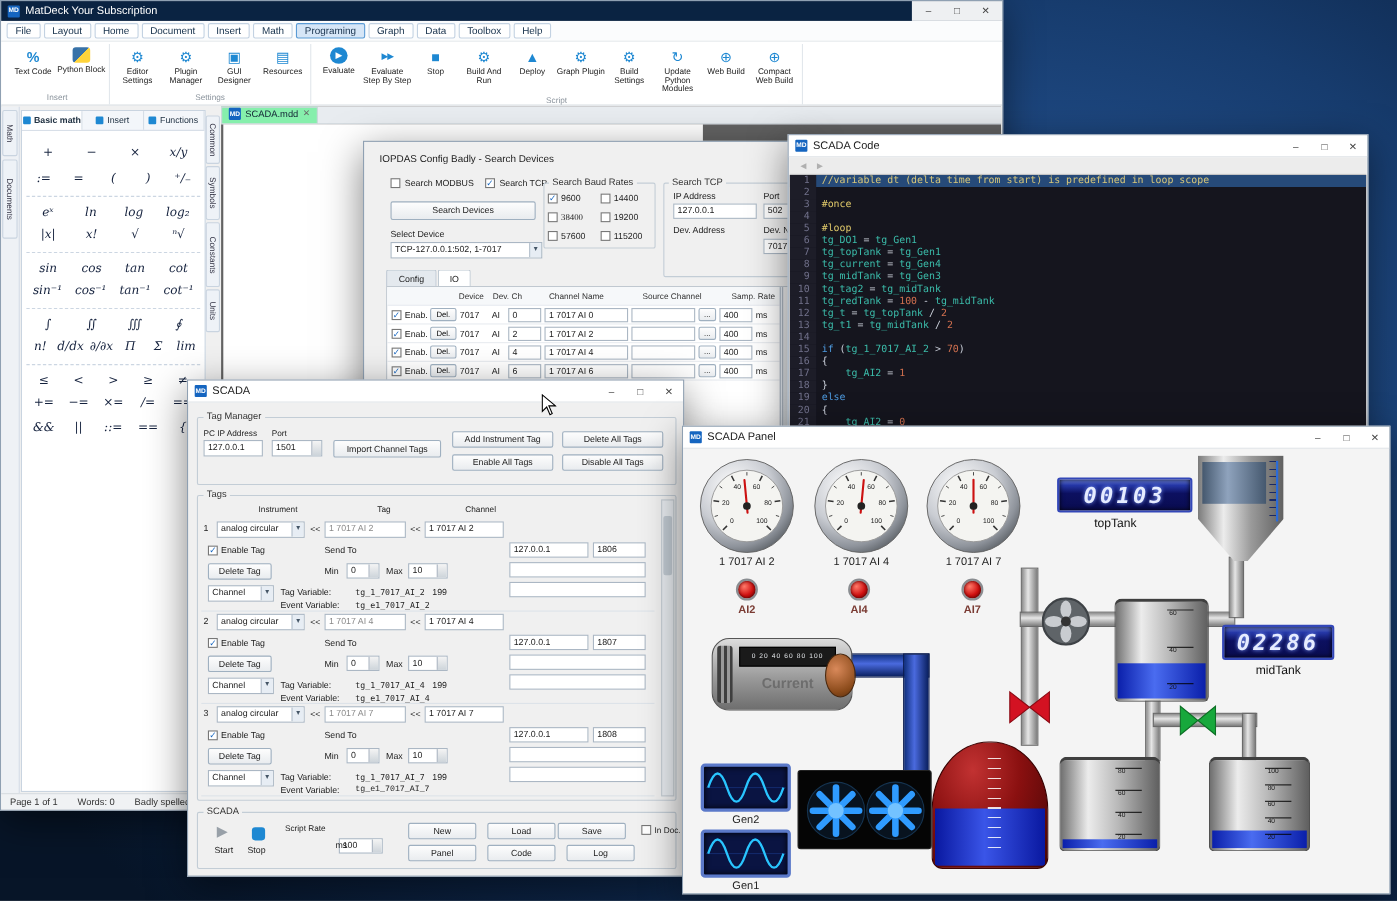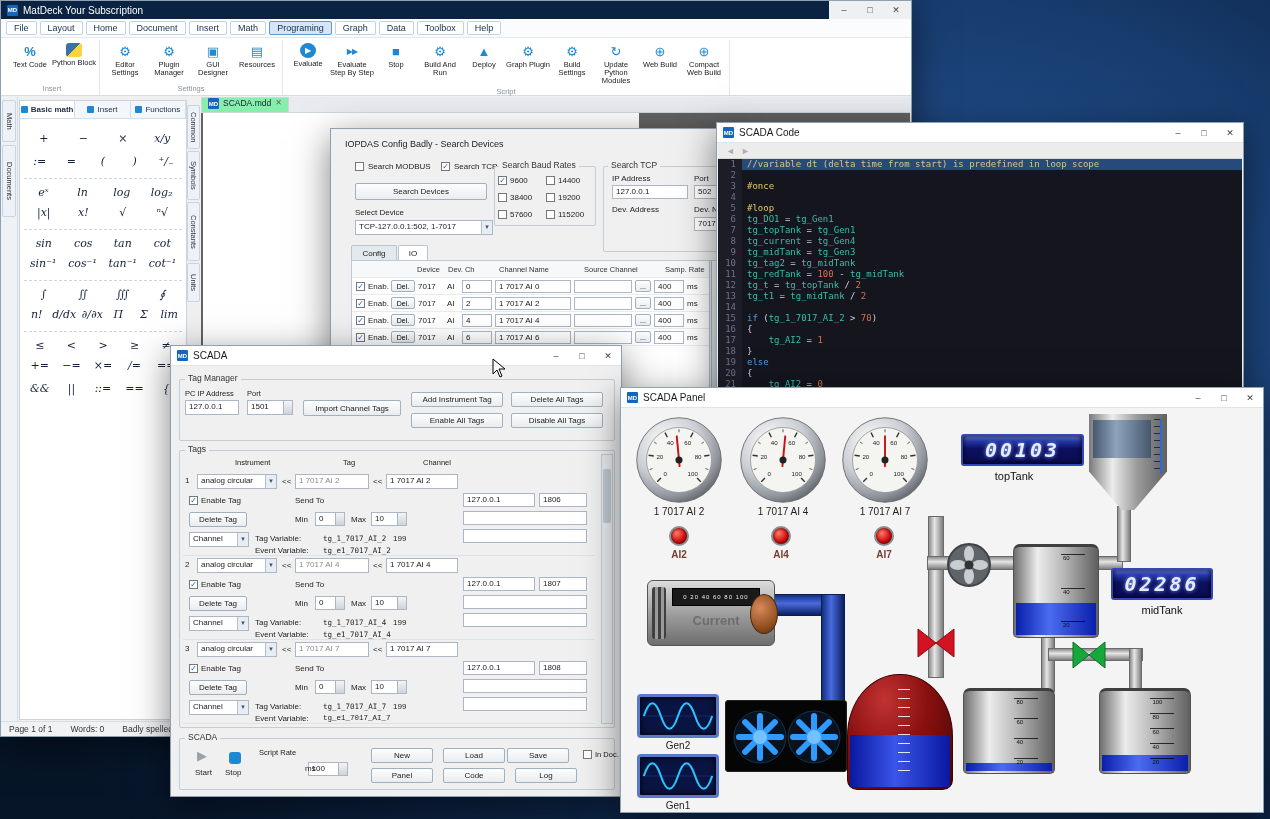--- a/index.html
+++ b/index.html
@@ -98,21 +98,21 @@
 .tickrow{border-top:1px solid rgba(0,0,0,.75);font-size:6px;line-height:6px;color:#111;padding-left:2px}
 .redtank{position:absolute;border-radius:52px 52px 10px 10px/62px 62px 10px 10px;background:radial-gradient(ellipse at 35% 22%,#c23232,#8a1010 45%,#4a0606 95%);border:1px solid #3a0404;overflow:hidden}
 .redtank .rfill{position:absolute;left:2px;right:2px;bottom:2px;height:46%;background:linear-gradient(90deg,#0918a0,#3a55e8 45%,#0918a0)}
 .ruler{position:absolute;left:48%;top:12%;bottom:10%;width:12px;background:repeating-linear-gradient(180deg,rgba(255,255,255,.85) 0 1px,transparent 1px 9px)}
 .hopper{position:absolute;background:linear-gradient(90deg,#7a7a7a,#ececec 30%,#9a9a9a 62%,#606060);clip-path:polygon(0 0,100% 0,100% 60%,58% 100%,42% 100%,0 60%)}
 .hfill{position:absolute;left:4px;right:16px;top:6px;height:38px;background:linear-gradient(90deg,#45586e,#8fa3bd 40%,#45586e)}
 .hscale{position:absolute;right:5px;top:5px;bottom:36px;width:8px;background:repeating-linear-gradient(180deg,#1a2a66 0 1px,transparent 1px 7px);border-right:2px solid #2b6bd8}
 .scope{position:absolute;border:3px solid #5b79c9;border-radius:4px;background:#0a1442;box-shadow:inset 0 0 6px #000}
 .scope svg{width:100%;height:100%;display:block}
 .scope-label{position:absolute;text-align:center;font-size:10px;color:#222}
-.motor{position:absolute;background:linear-gradient(180deg,#dcdcdc,#9a9a9a 55%,#6e6e6e);border:1px solid #555;border-radius:6px}
+.motor{position:absolute;background:linear-gradient(180deg,#dcdcdc,#9a9a9a 55%,#6e6e6e);border:1px solid #555;border-radius:16px}
 .vents{position:absolute;left:4px;top:6px;bottom:6px;width:14px;background:repeating-linear-gradient(90deg,#3f3f3f 0 3px,#9a9a9a 3px 6px);border-radius:3px}
 .mdisp{position:absolute;left:24px;top:7px;width:88px;height:18px;background:#1a1a1a;color:#e6e9ec;font-size:6px;display:flex;align-items:center;justify-content:center;letter-spacing:1px;border:1px solid #000}
 .mname{position:absolute;left:24px;top:32px;width:88px;text-align:center;color:#6d6d6d;font-weight:bold;font-size:13px}
 .mcap{position:absolute;right:-4px;top:13px;width:28px;height:40px;border-radius:50%;background:radial-gradient(circle at 35% 35%,#d9895a,#8a4a1a 70%,#5a2e0e);border:1px solid #4a270c}
 .pumpbox{position:absolute;background:#050505;border:1px solid #222;border-radius:3px}
 .fanwrap{position:absolute}
 </style>
 </head>
 <body>
 
@@ -359,21 +359,21 @@
     <button class="btn pos" style="left:24px;top:54px;width:132px;height:17px">Search Devices</button>
     <span class="lbl pos" style="left:24px;top:79px">Select Device</span>
     <span class="field combo pos" style="left:24px;top:91px;width:138px;height:15px">TCP-127.0.0.1:502, 1-7017</span>
     <div class="grp pos" style="left:163px;top:37px;width:102px;height:60px"></div>
     <span class="grp-label pos" style="left:168px;top:31px">Search Baud Rates</span>
     <div class="pos" id="baud-options" style="left:167px;top:43px;width:96px;height:51px;display:flex;flex-direction:column;flex-wrap:wrap">
         <div style="display: flex; align-items: center; gap: 3px; height: 17px; width: 47px;">
           <span class="chk">✓</span>
           <span class="lbl">9600</span>
         </div>
-        <div style="display: flex; align-items: center; gap: 3px; height: 17px; width: 41px;">
+        <div style="display: flex; align-items: center; gap: 3px; height: 17px; width: 41px; font-family: Liberation Serif, serif;">
           <span class="chk"></span>
           <span class="lbl">38400</span>
         </div>
         <div style="display: flex; align-items: center; gap: 3px; height: 17px; width: 47px;">
           <span class="chk"></span>
           <span class="lbl">57600</span>
         </div>
         <div style="display: flex; align-items: center; gap: 3px; height: 17px; width: 47px;">
           <span class="chk"></span>
           <span class="lbl">14400</span>

